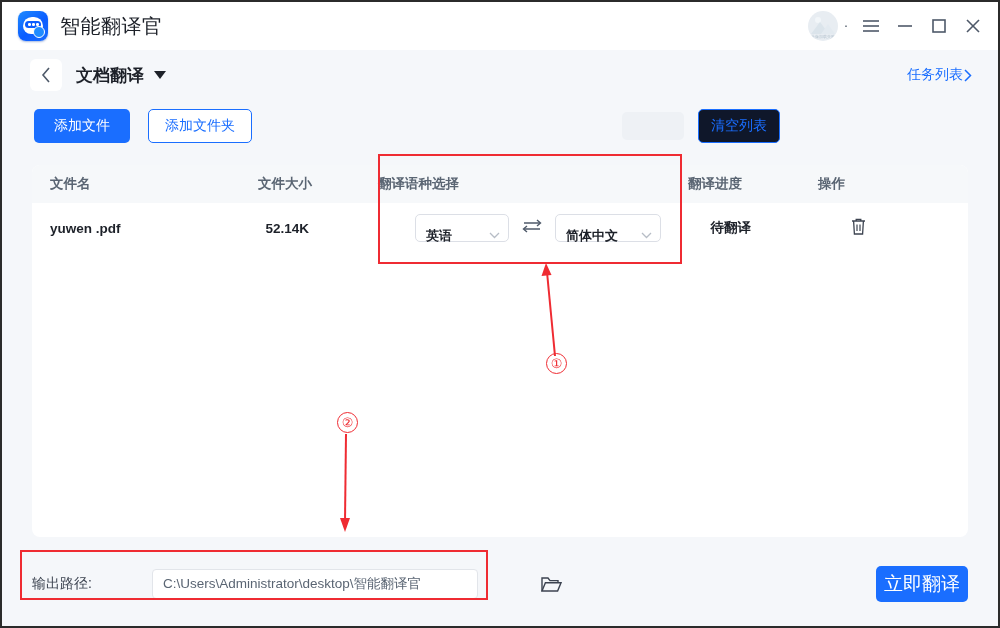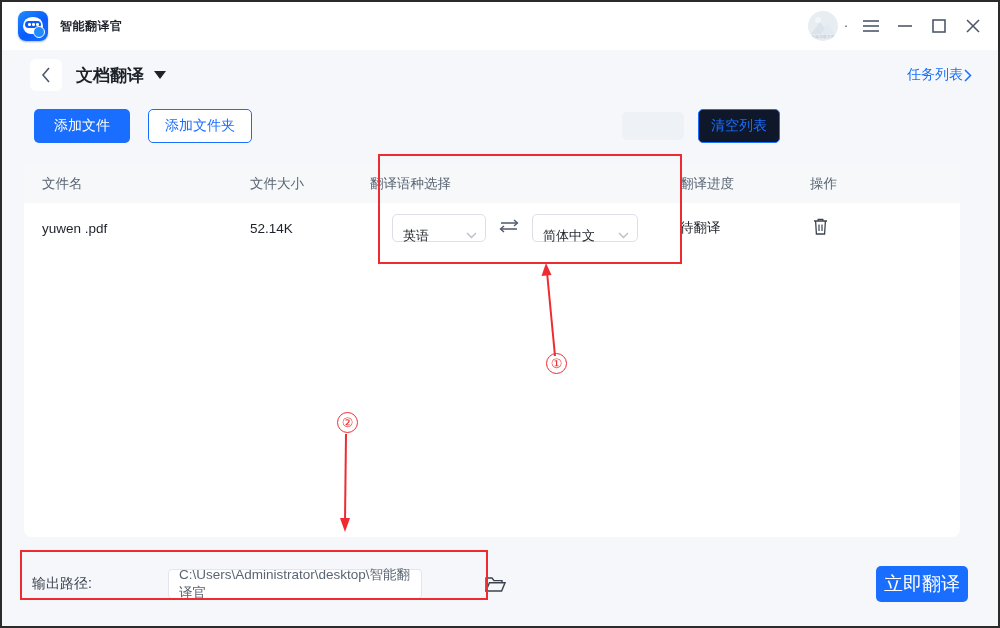--- a/index.html
+++ b/index.html
@@ -69,22 +69,22 @@
   .app-icon .badge {
     position: absolute;
     right: 3px; bottom: 3px;
     width: 10px; height: 10px;
     border-radius: 50%;
     background: #1f8bff;
     border: 1.5px solid #ffffff;
   }
   .app-title {
     margin-left: 12px;
-    font-size: 12px;
-    font-weight: bold;
+    font-size: 20px;
+    font-weight: normal;
     color: #1d2129;
     letter-spacing: .5px;
   }
   .tb-right {
     margin-left: auto;
     display: flex;
     align-items: center;
     height: 48px;
   }
   .avatar {
@@ -225,41 +225,43 @@
     margin-right: 30px;
     width: 82px; height: 34px;
     background: #0f172a;
     color: #1a6eff;
     border: 1px solid #1a6eff;
   }
 
   
   .card {
     position: absolute;
-    left: 22px; top: 163px;
+    left: 30px; top: 163px;
     width: 936px; height: 372px;
     background: #ffffff;
     border-radius: 8px;
     overflow: hidden;
+    font-weight: bold;
   }
   .thead {
     height: 38px;
     background: #f6f8fa;
     display: flex;
     align-items: center;
     font-size: 13.5px;
     color: #5a6573;
   }
   .trow {
     height: 50px;
     display: flex;
     align-items: center;
     font-size: 13.5px;
     color: #1d2129;
     background: #ffffff;
+    justify-content: space-between;
   }
   .c-name   { width: 226px; padding-left: 18px; box-sizing: border-box; }
   .c-size   { width: 120px; }
   .c-lang   { width: 310px; display: flex; align-items: center; }
   .c-prog   { width: 130px; }
   .c-act    { width: 120px; }
   .thead .c-lang { display: block; }
 
   .select {
     width: 94px; height: 28px;
@@ -293,22 +295,22 @@
     display: flex;
     align-items: center;
     gap: 48px;
   }
   .out-label {
     margin-left: 30px;
     font-size: 14px;
     color: #3c4350;
   }
   .path-input {
-    margin-left: 28px;
-    width: 254px; height: 30px;
+    margin-left: 12px;
+    width: 326px; height: 30px;
     border: 1px solid #e2e5ea;
     border-radius: 4px;
     background: #ffffff;
     box-sizing: border-box;
     font-family: "Liberation Sans", "DejaVu Sans", sans-serif;
     font-size: 13.5px;
     color: #5a6573;
     padding: 0 10px;
     display: flex;
     align-items: center;

